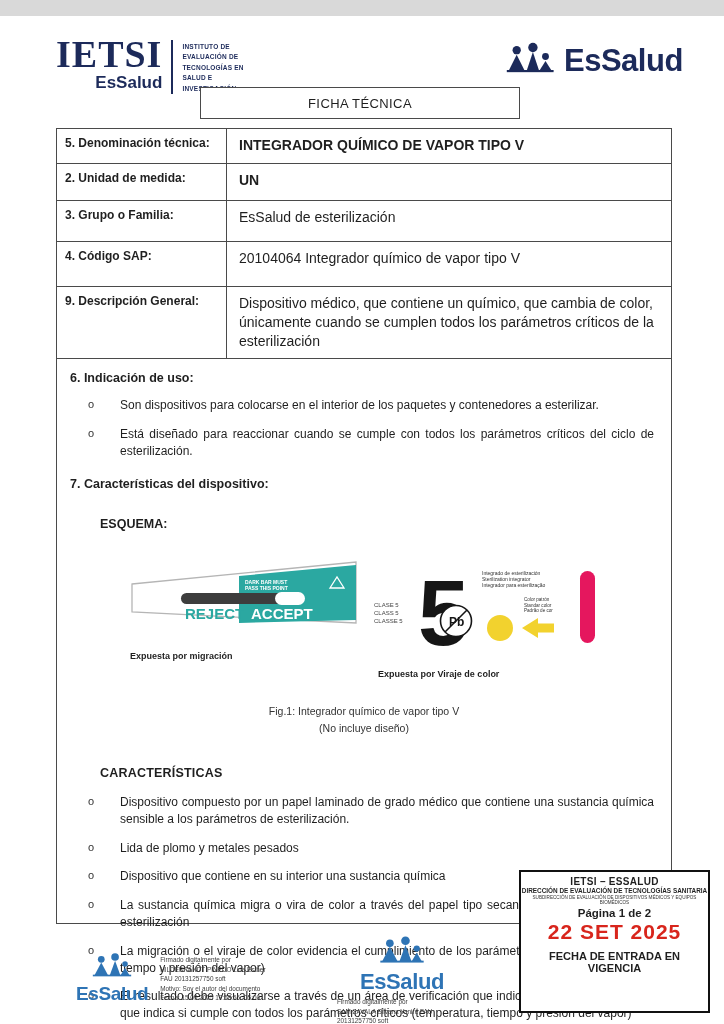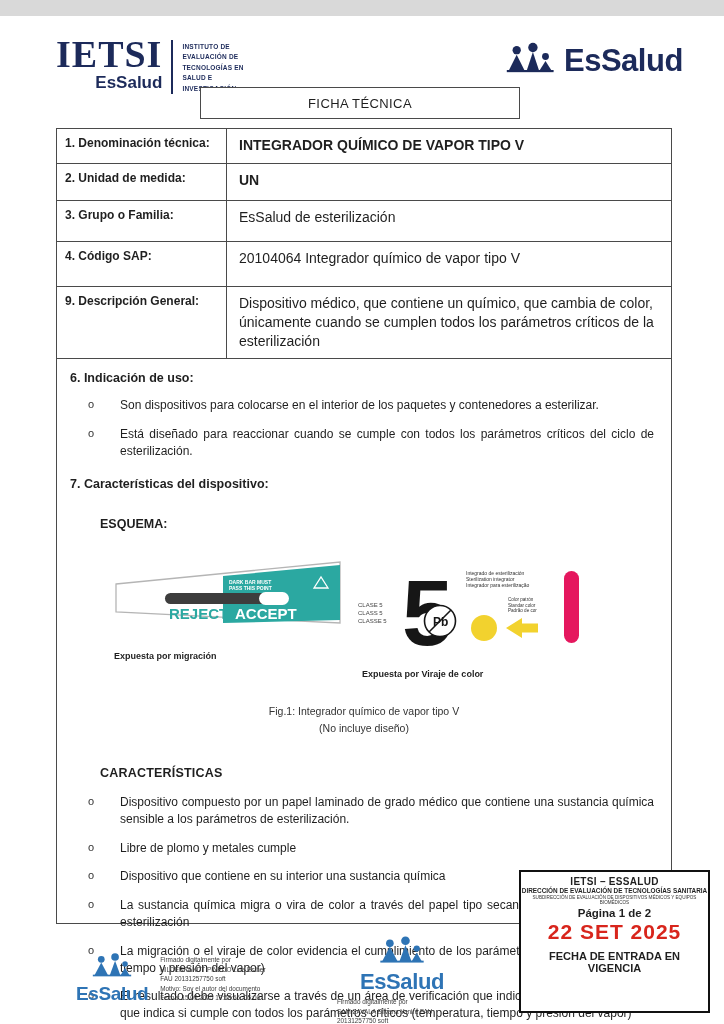--- a/index.html
+++ b/index.html
@@ -39,21 +39,21 @@
             border-top:none;box-sizing:border-box;padding:9px 13px 0 13px;background:#fff;}
   .sec-heading{font-weight:bold;font-size:12.5px;margin:2px 0 12px 0;}
   ul.bullets{list-style:none;margin:0;padding:0;}
   ul.bullets li{position:relative;padding-left:50px;padding-right:4px;margin-bottom:12px;
                 font-size:12px;line-height:1.4;text-align:justify;}
   ul.bullets li::before{content:"o";position:absolute;left:18px;top:0;font-size:11px;color:#333;}
   .h7{margin-top:18px;}
   .esquema-label{font-weight:bold;font-size:12.5px;margin:26px 0 0 30px;}
 
   
-  .diagram{display:flex;justify-content:flex-start;align-items:flex-start;padding:28px 26px 0 38px;}
+  .diagram{display:flex;justify-content:flex-end;align-items:flex-start;padding:28px 26px 0 38px;}
   .diag-left{width:240px;text-align:center;}
   .diag-right{width:268px;text-align:center;}
   .diag-caption{font-weight:bold;font-size:9px;margin-top:10px;text-align:left;padding-left:6px;}
   .diag-caption.rt{padding-left:14px;}
 
   .fig-caption{text-align:center;font-size:10.5px;margin-top:24px;line-height:1.55;color:#333;}
 
   .carac-heading{font-weight:bold;font-size:12.5px;margin:30px 0 14px 30px;letter-spacing:.2px;}
 
   
@@ -111,21 +111,21 @@
     </svg>
     <span class="wordmark">EsSalud</span>
   </div>
 
   <div class="title-box">
     <span>FICHA TÉCNICA</span>
   </div>
 
   <div class="doc-table">
     <div class="trow r1">
-      <div class="tlabel">1.  Denominación técnica:</div>
+      <div class="tlabel">5.  Denominación técnica:</div>
       <div class="tvalue bold">INTEGRADOR QUÍMICO DE VAPOR TIPO V</div>
     </div>
     <div class="trow r2">
       <div class="tlabel">2.  Unidad de medida:</div>
       <div class="tvalue bold">UN</div>
     </div>
     <div class="trow r3">
       <div class="tlabel">3.  Grupo o Familia:</div>
       <div class="tvalue">EsSalud de esterilización</div>
     </div>
@@ -199,21 +199,21 @@
     </div>
 
     <div class="fig-caption">
       <div>Fig.1: Integrador químico de vapor tipo V</div>
       <div>(No incluye diseño)</div>
     </div>
 
     <div class="carac-heading">CARACTERÍSTICAS</div>
     <ul class="bullets">
       <li>Dispositivo compuesto por un papel laminado de grado médico que contiene una sustancia química sensible a los parámetros de esterilización.</li>
-      <li>Libre de plomo y metales cumple</li>
+      <li>Lida de plomo y metales pesados</li>
       <li>Dispositivo que contiene en su interior una sustancia química</li>
       <li>La sustancia química migra o vira de color a través del papel tipo secante durante el proceso de esterilización</li>
       <li>La migración o el viraje de color evidencia el cumplimiento de los parámetros críticos (temperatura, tiempo y presión del vapor)</li>
       <li>El resultado debe visualizarse a través de un área de verificación que indica claramente una lectura que indica si cumple con todos los parámetros críticos (temperatura, tiempo y presión del vapor)</li>
     </ul>
   </div>
 
   <div class="sig-left">
     <div class="sig-logo">
       <svg width="46" height="30" viewBox="0 0 60 36">

